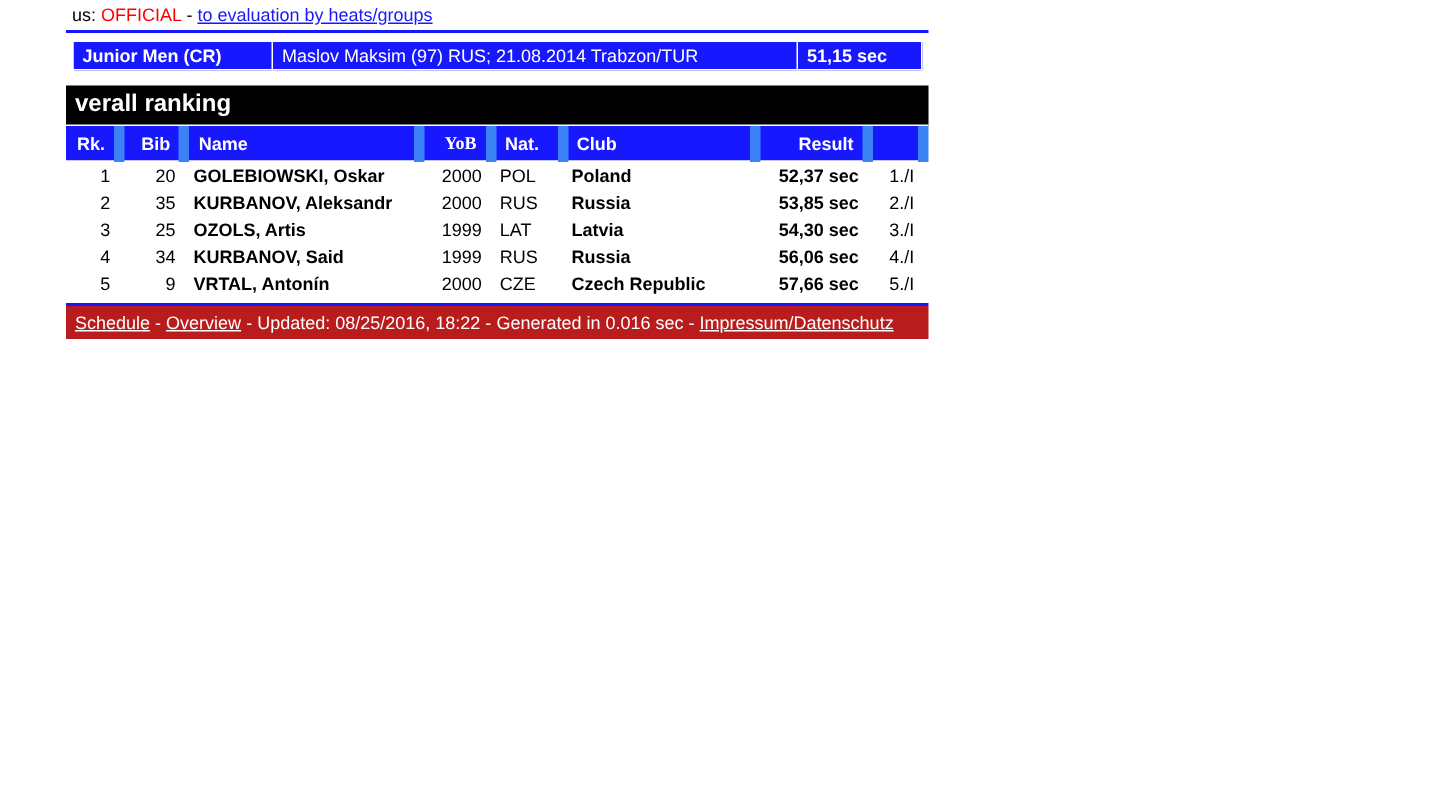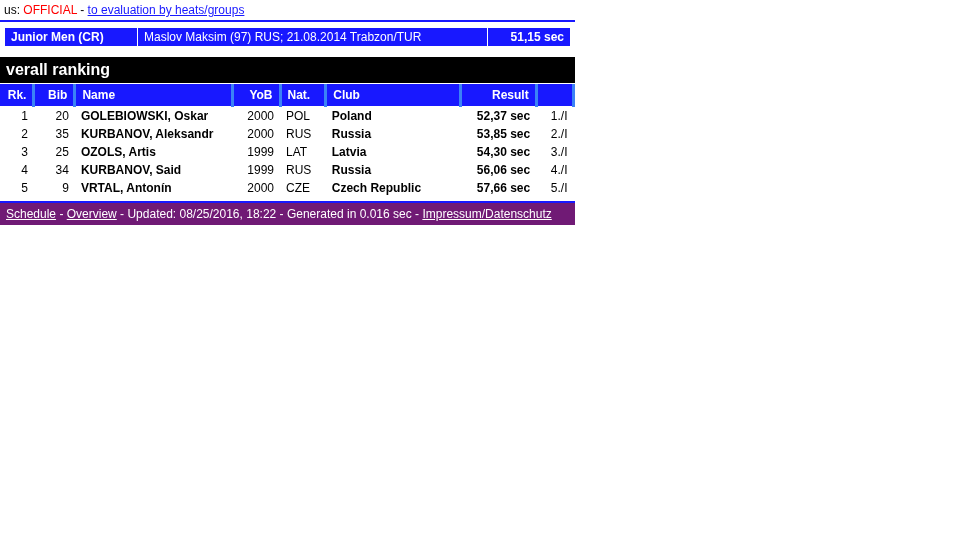--- a/index.html
+++ b/index.html
@@ -5,20 +5,21 @@
   body {
     margin: 0;
     padding: 0;
     font-family: Arial, Helvetica, sans-serif;
     font-size: 12px;
     background: #fff;
     color: #000;
   }
   .page {
     width: 575px;
+    padding-left: 44px;
   }
   .status-bar {
     padding: 3px 4px;
     font-size: 12px;
     border-bottom: 2px solid #1818ff;
   }
   .status-bar .prefix { color: #000; }
   .status-bar .official { color: #ff0000; }
   .status-bar .dash { color: #000; }
   .status-bar a { color: #1818ff; text-decoration: underline; }
@@ -32,64 +33,64 @@
     background: #1818ff;
     color: #fff;
     font-size: 12px;
     padding: 2px 6px;
     border: 1px solid #fff;
     border-left: 1px solid #fff;
     border-right: 1px solid #fff;
   }
   .records td.rec-cat { width: 120px; font-weight: bold; margin-left: 21px; }
   .records td.rec-detail { }
-  .records td.rec-time { width: 70px; text-align: right; font-weight: bold; }
+  .records td.rec-time { width: 70px; text-align: left; font-weight: bold; }
   .section-title {
     background: #000000;
     color: #fff;
     font-weight: bold;
     font-size: 16px;
     padding: 4px 6px;
     border-bottom: 1px solid #fff;
   }
   table.ranking {
     width: 100%;
     border-collapse: collapse;
     font-size: 12px;
   }
   table.ranking thead th {
     background: #1818ff;
     color: #fff;
     font-weight: bold;
     text-align: left;
     padding: 4px 6px;
-    border-right: 3px solid #3b82f6;
+    border-right: 7px solid #3b82f6;
     border-bottom: 1px solid #fff;
   }
   table.ranking thead th.num { text-align: right; }
   table.ranking tbody td {
     padding: 2px 6px;
     background: #fff;
     color: #000;
     white-space: nowrap;
   }
   table.ranking tbody td.bold { font-weight: bold; }
   table.ranking tbody td.num { text-align: right; }
   table.ranking tbody td.res { text-align: right; }
   .col-rk { width: 22px; }
   .col-bib { width: 32px; }
   .col-name { width: 155px; }
-  .col-yob { width: 40px; }
+  .col-yob { width: 40px; font-family: Liberation Serif, serif; }
   .col-nat { width: 38px; }
   .col-club { width: 150px; }
   .col-result { width: 70px; }
   .col-heat { width: 30px; text-align: right; }
   .hr-thin { height:2px; background:#1818ff; margin-top:4px; }
   .footer {
-    background: #701a75;
+    background: #b91c1c;
     color: #fff;
     font-size: 12px;
     padding: 4px 6px;
   }
   .footer a { color: #fff; text-decoration: underline; }
   .footer .sep { color: #fff; }
 </style>
 </head>
 <body>
 

